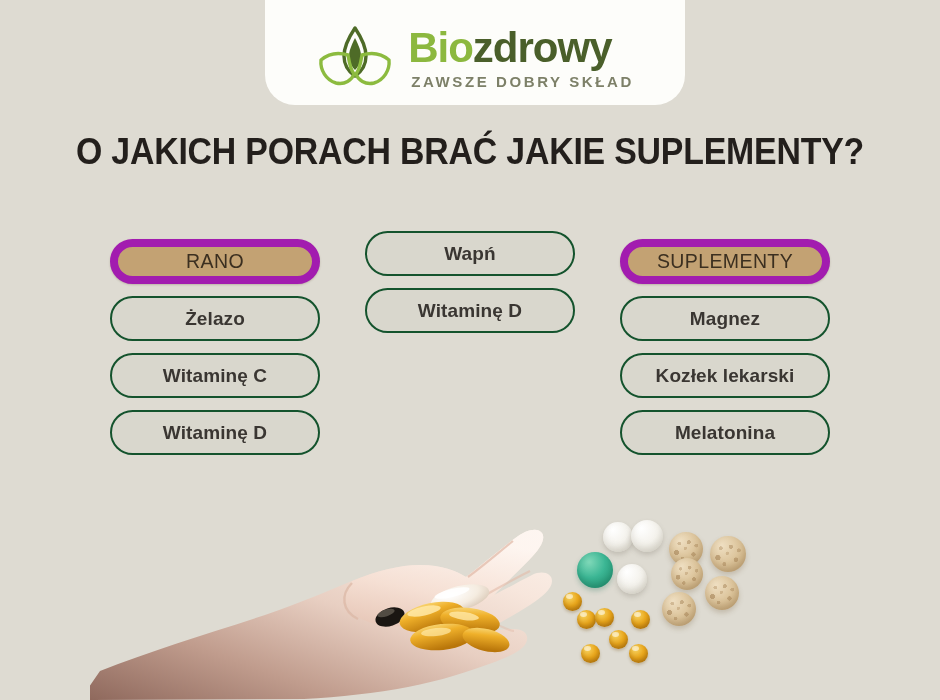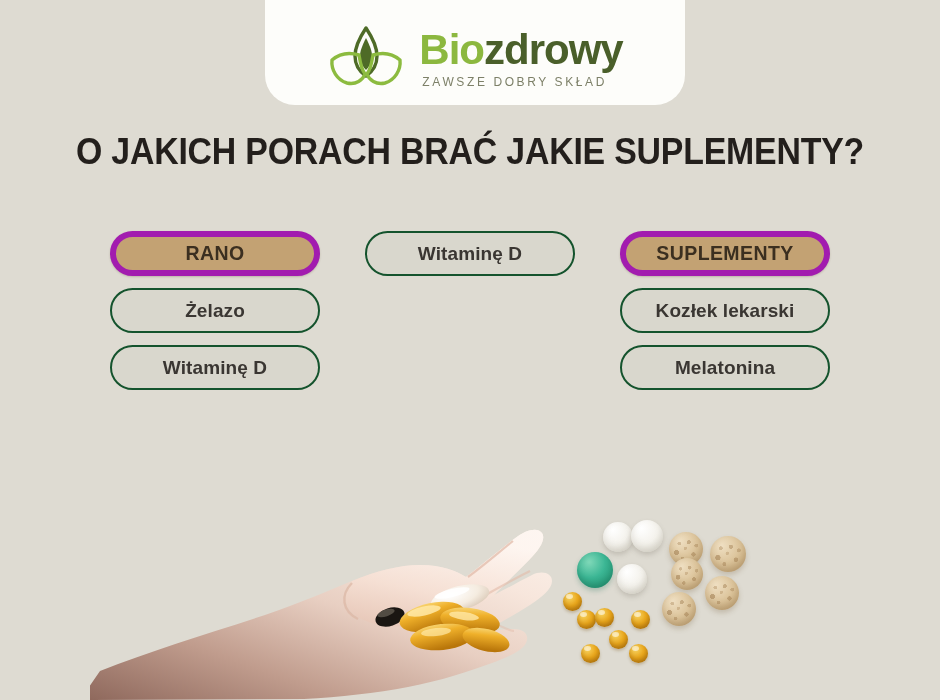--- a/index.html
+++ b/index.html
@@ -17,22 +17,22 @@
     display:flex;align-items:flex-end;justify-content:center;
     padding-bottom:14px;box-sizing:border-box;
   }
   .logo-row{display:flex;align-items:center;gap:14px;}
   .logo-mark{width:78px;height:66px;display:block;flex:0 0 auto;}
   .logo-type{display:flex;flex-direction:column;align-items:flex-start;line-height:1;}
   .logo-word{font-size:42px;font-weight:bold;letter-spacing:-1px;white-space:nowrap;}
   .logo-bio{color:#8cb83f;}
   .logo-zdrowy{color:#4a5f2a;}
   .logo-tag{
-    font-size:12px;color:#7d8068;letter-spacing:2.6px;
-    margin-top:5px;margin-left:3px;white-space:nowrap;font-weight:normal;
+    font-size:15px;color:#7d8068;letter-spacing:2.6px;
+    margin-top:5px;margin-left:3px;white-space:nowrap;font-weight:bold;
   }
 
   
   .headline{
     position:absolute;left:0;top:131px;width:940px;text-align:center;
     font-size:36px;font-weight:bold;color:#231f1c;
     letter-spacing:-0.2px;white-space:nowrap;
     transform:scaleX(0.94);transform-origin:center;
   }
 
@@ -41,23 +41,24 @@
     position:absolute;left:0;top:231px;width:940px;
     display:flex;justify-content:center;gap:45px;
   }
   .col{display:flex;flex-direction:column;gap:12px;width:210px;}
   .pill{
     height:45px;border-radius:24px;box-sizing:border-box;
     display:flex;align-items:center;justify-content:center;
     font-size:19px;color:#3a3632;white-space:nowrap;
   }
   .pill-head{
-    background:#c3a273;border:6px solid #a21caf;
-    font-weight:bold;color:#3b2f20;font-size:19.5px;letter-spacing:0.4px;
+    background:#c3a273;border:8px solid #a21caf;
+    font-weight:normal;color:#3b2f20;font-size:19.5px;letter-spacing:0.4px;
     box-shadow:0 1px 2px rgba(90,70,45,0.25);
+    margin-top:8px;
   }
   .pill-item{
     background:#d9d7cd;border:2px solid #14532d;
     font-weight:600;letter-spacing:0.1px;
   }
   .col-2 .pill-head{min-width:215px;}
 
   
   .photo{position:absolute;left:0;top:470px;width:940px;height:230px;overflow:hidden;}
 
@@ -121,29 +122,32 @@
     </div>
   </div>
 
   <div class="headline">O JAKICH PORACH BRAĆ JAKIE SUPLEMENTY?</div>
 
   <div class="columns">
 
     <div class="col col-1">
       <div class="pill pill-head">RANO</div>
       <div class="pill pill-item">Żelazo</div>
+      <div class="pill pill-item">Witaminę C</div>
       <div class="pill pill-item">Witaminę D</div>
     </div>
 
     <div class="col col-2">
+      <div class="pill pill-item">Wapń</div>
       <div class="pill pill-item">Witaminę D</div>
     </div>
 
     <div class="col col-3">
       <div class="pill pill-head">SUPLEMENTY</div>
+      <div class="pill pill-item">Magnez</div>
       <div class="pill pill-item">Kozłek lekarski</div>
       <div class="pill pill-item">Melatonina</div>
     </div>
 
   </div>
 
   <div class="photo">
 
     <div class="hand-wrap">
       <svg class="hand-svg" viewBox="0 0 480 235">

